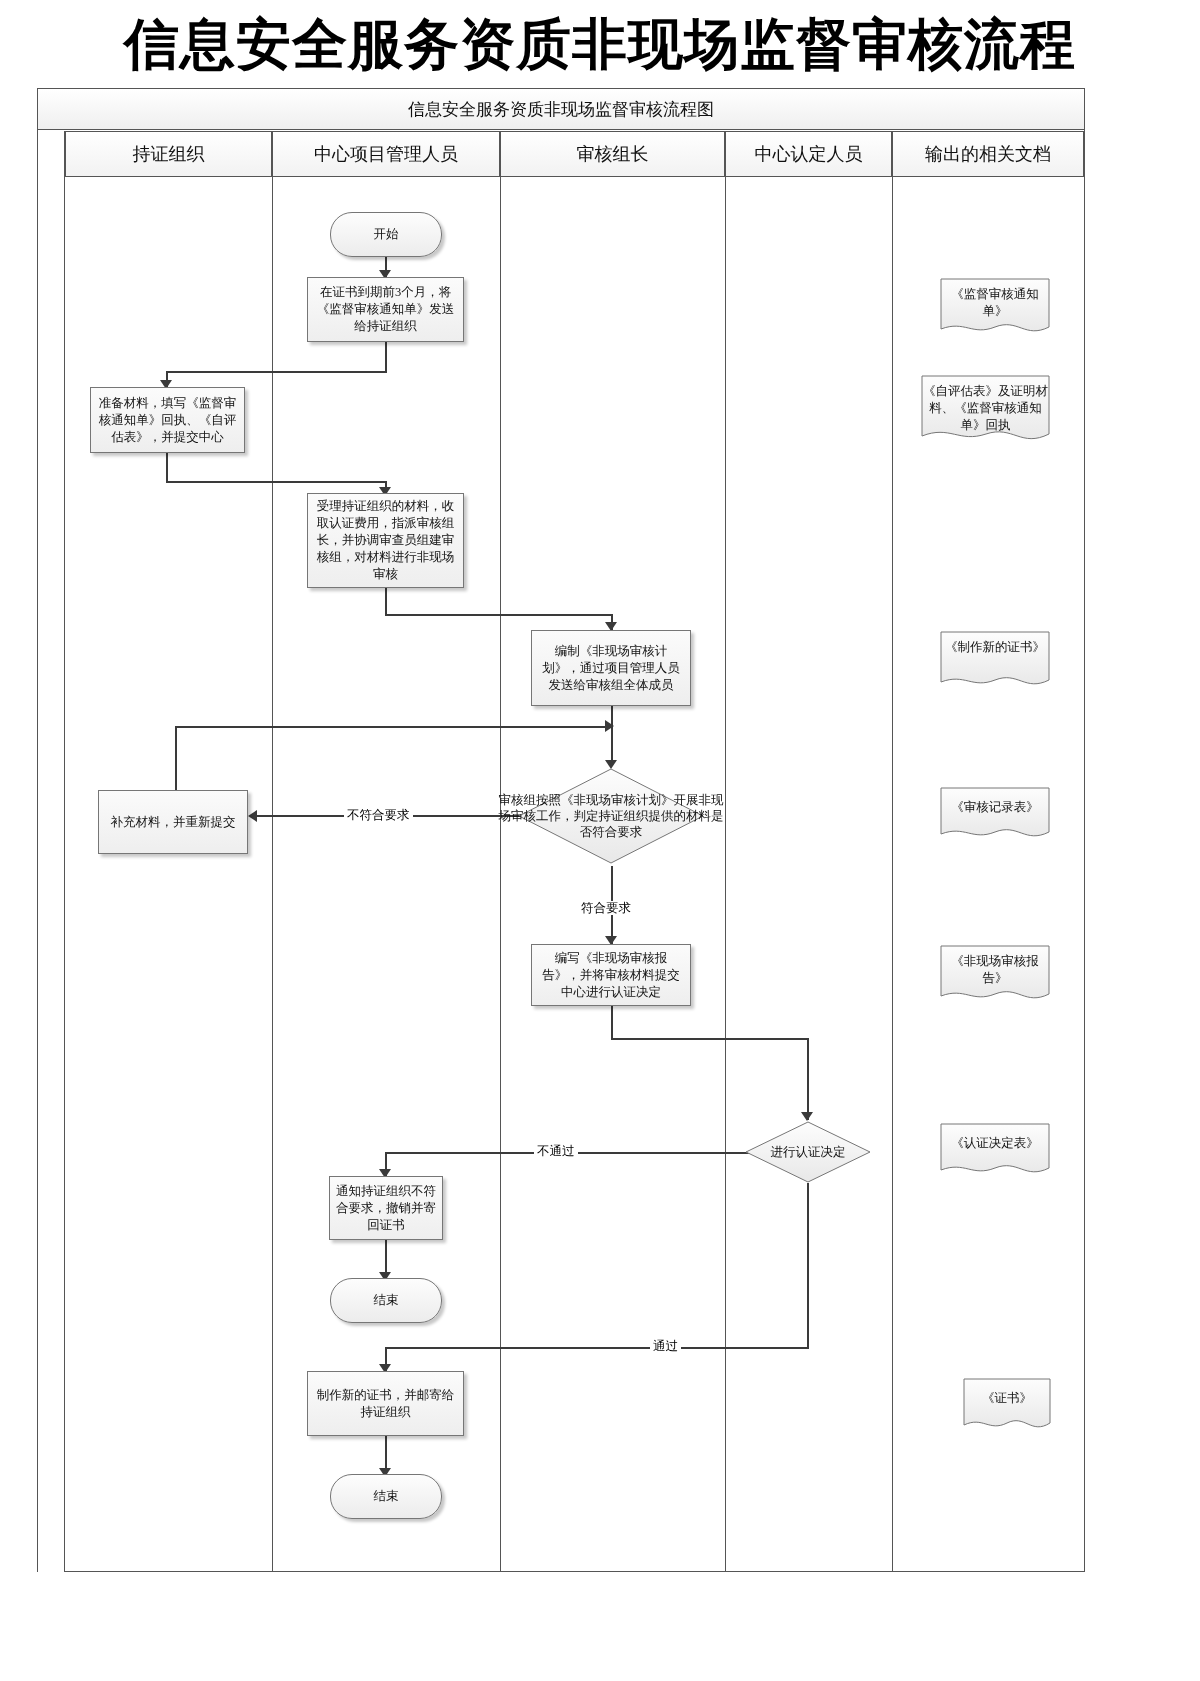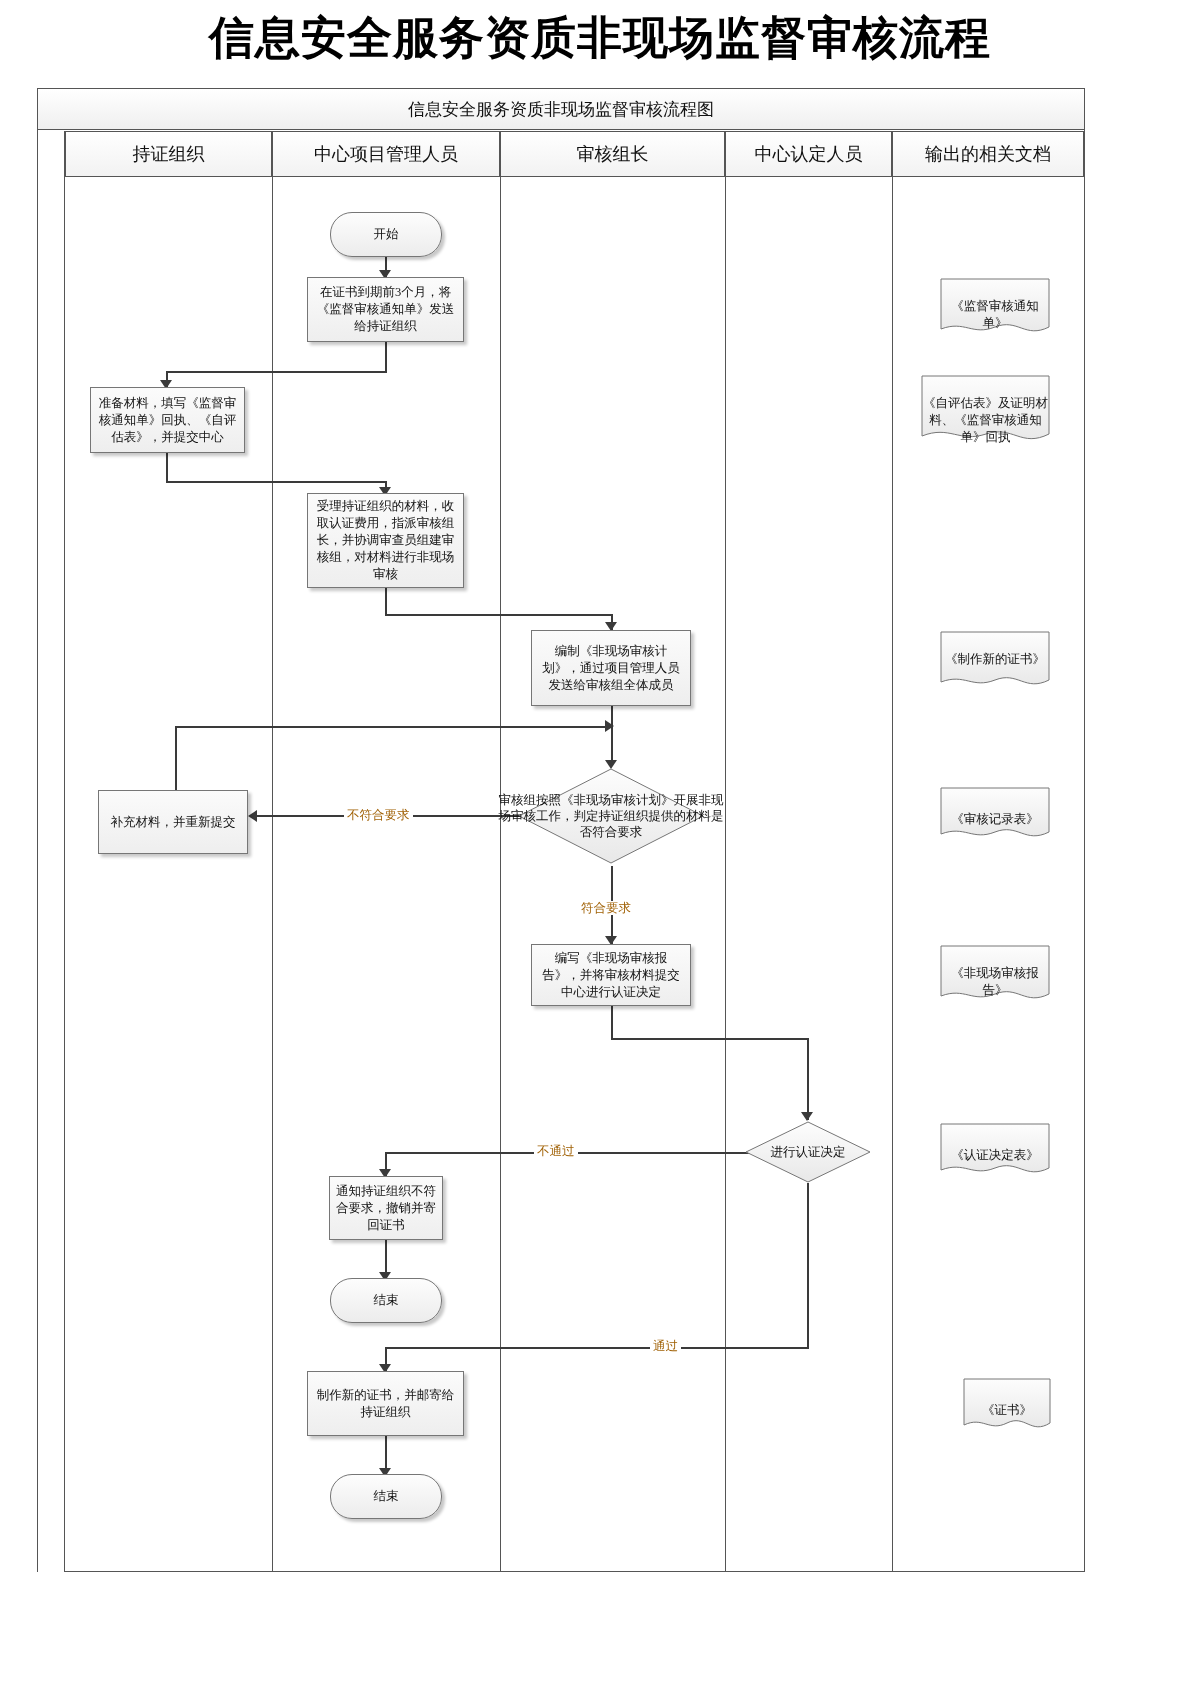--- a/index.html
+++ b/index.html
@@ -7,21 +7,21 @@
     font-family:"Liberation Serif","DejaVu Serif",serif;
     width:1200px;height:1681px;position:relative;overflow:hidden;
     -webkit-font-smoothing:antialiased;
   }
   #page{position:relative;width:1200px;height:1681px;}
 
   
   #title{
     position:absolute;left:0;top:8px;width:1200px;text-align:center;
     font-family:"Liberation Sans","DejaVu Sans",sans-serif;
-    font-weight:bold;font-size:45px;letter-spacing:1px;color:#000;
+    font-weight:bold;font-size:55px;letter-spacing:1px;color:#000;
     white-space:nowrap;
   }
 
   
   #frame{
     position:absolute;left:37px;top:88px;width:1048px;height:1484px;
     border:1px solid #555;box-sizing:border-box;background:#fff;
   }
   #chartTitleBar{
     position:absolute;left:37px;top:88px;width:1048px;height:42px;
@@ -60,34 +60,34 @@
     display:flex;align-items:center;justify-content:center;text-align:center;
     font-size:12.5px;color:#111;
   }
   .diamond{display:block;}
   .diamond .dtext{
     position:absolute;left:0;top:50%;transform:translateY(-50%);
     width:100%;text-align:center;font-size:12.5px;line-height:16px;color:#111;
   }
   .docshape{display:block;}
   .docshape .dctext{
-    position:absolute;left:0;top:12px;width:100%;
+    position:absolute;left:0;top:0;width:100%;
     text-align:center;font-size:12.5px;line-height:17px;color:#111;
     padding-top:9px;box-sizing:border-box;
   }
 
   
   .ln{position:absolute;background:#3a3a3a;}
   .lh{height:2px;}
   .lv{width:2px;}
   .arw{position:absolute;width:0;height:0;}
   .arw-d{border-left:6px solid transparent;border-right:6px solid transparent;border-top:9px solid #3a3a3a;}
   .arw-l{border-top:6px solid transparent;border-bottom:6px solid transparent;border-right:9px solid #3a3a3a;}
   .arw-r{border-top:6px solid transparent;border-bottom:6px solid transparent;border-left:9px solid #3a3a3a;}
-  .elbl{position:absolute;background:#fff;font-size:12.5px;color:#a16207;
+  .elbl{position:absolute;background:#fff;font-size:12.5px;color:#000000;
         padding:0 3px;white-space:nowrap;line-height:14px;}
 </style>
 </head>
 <body>
 
 <div id="page">
 
   <div id="title">信息安全服务资质非现场监督审核流程</div>
 
   <div id="frame"></div>

